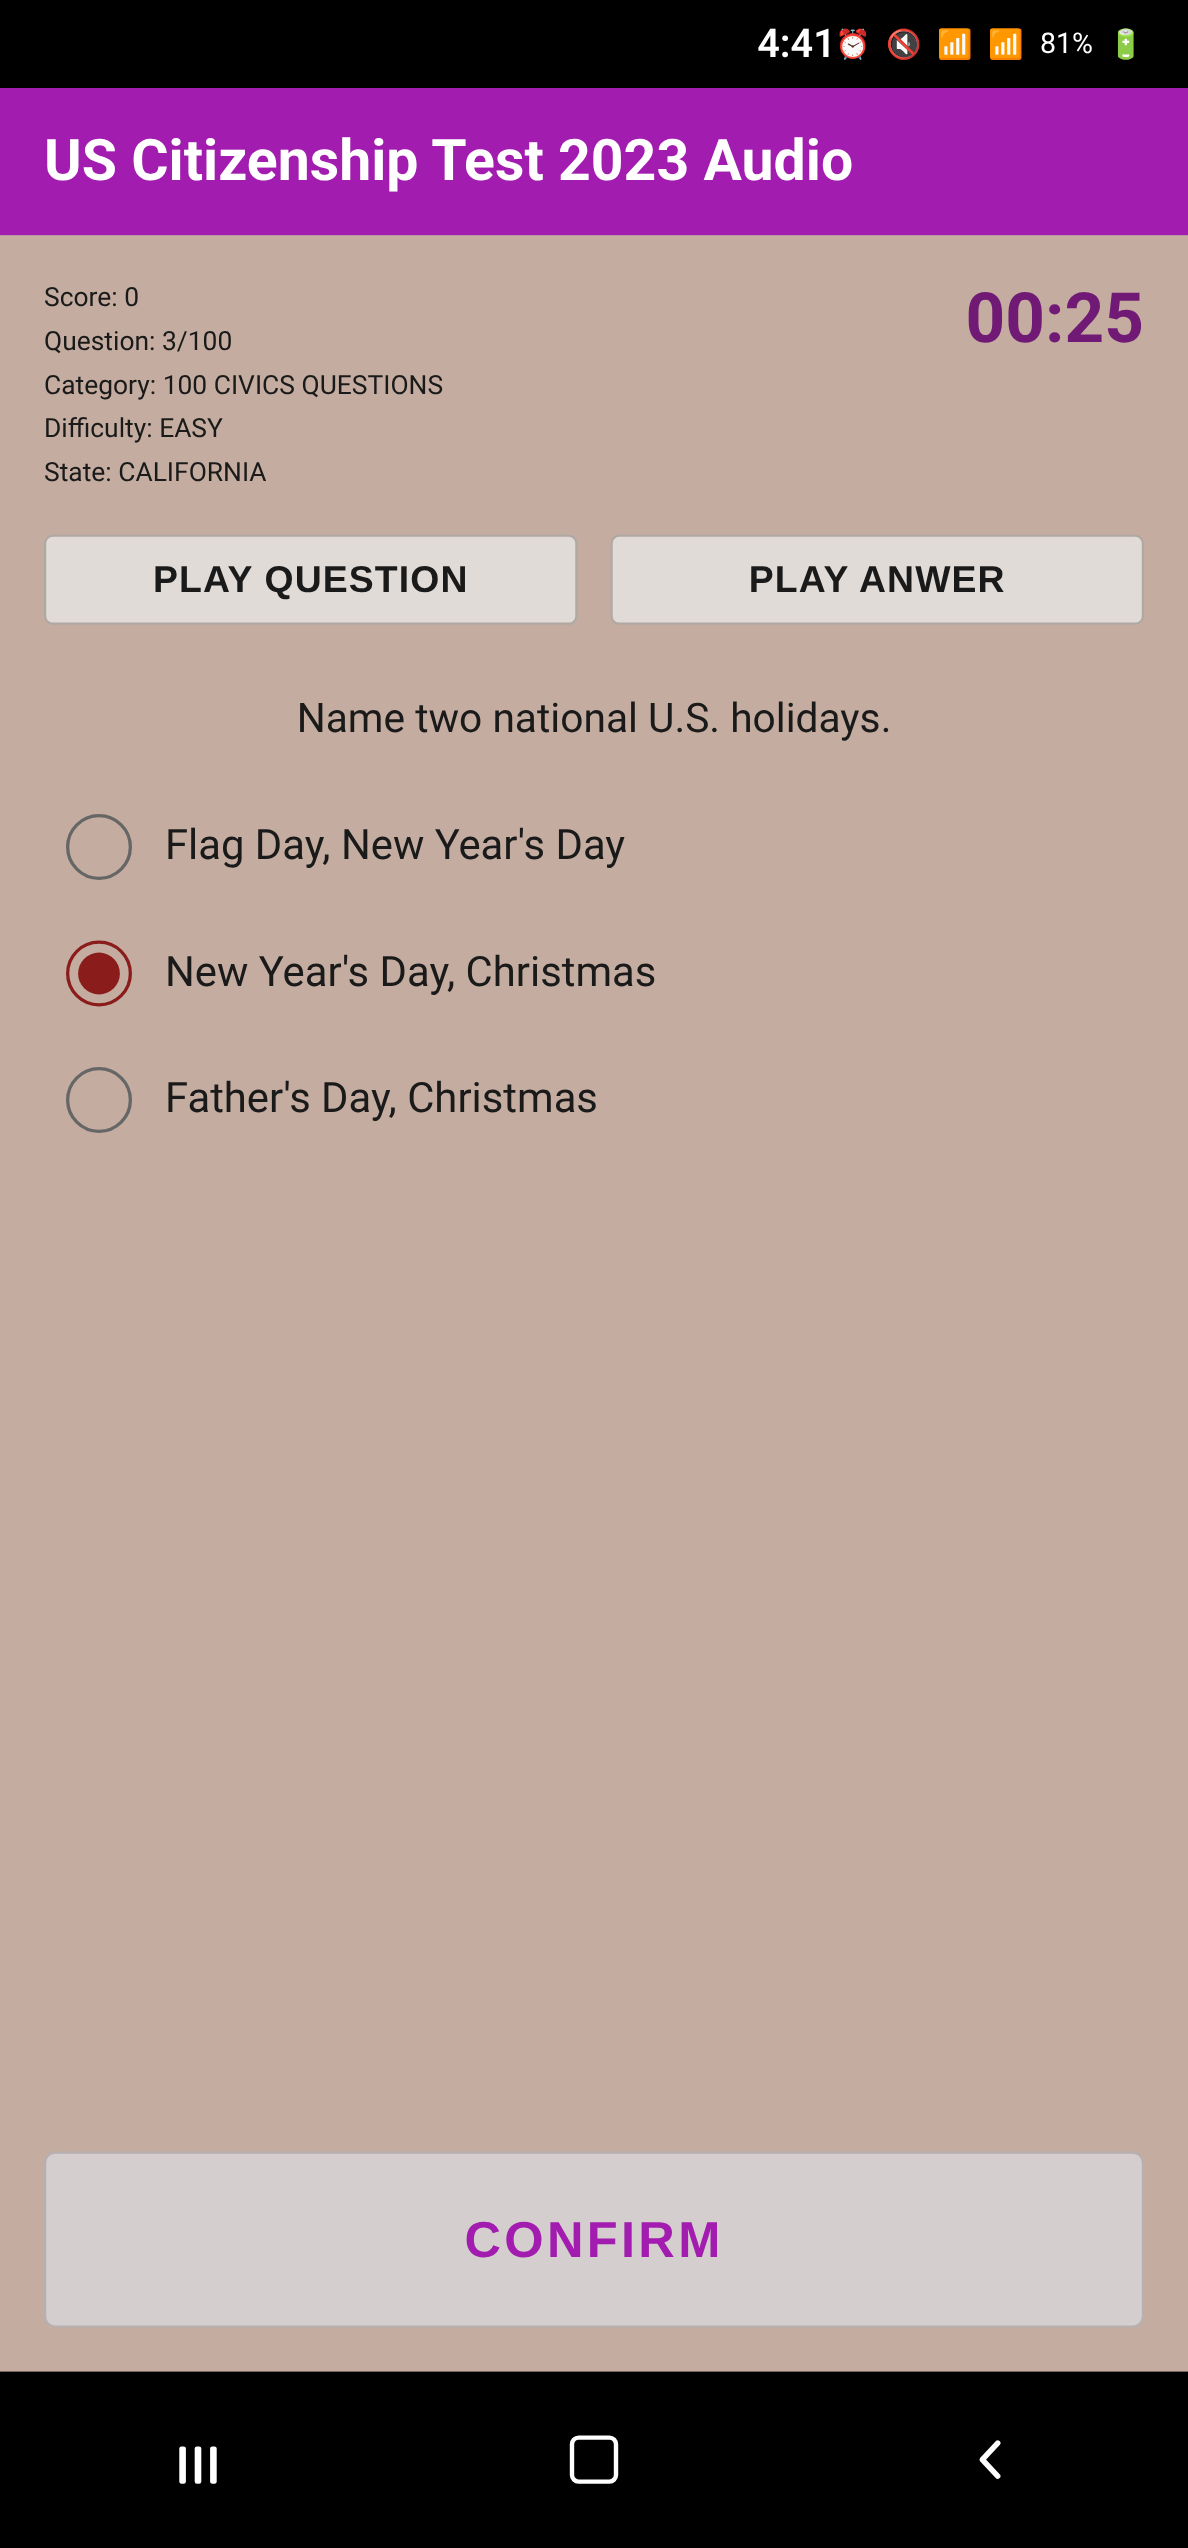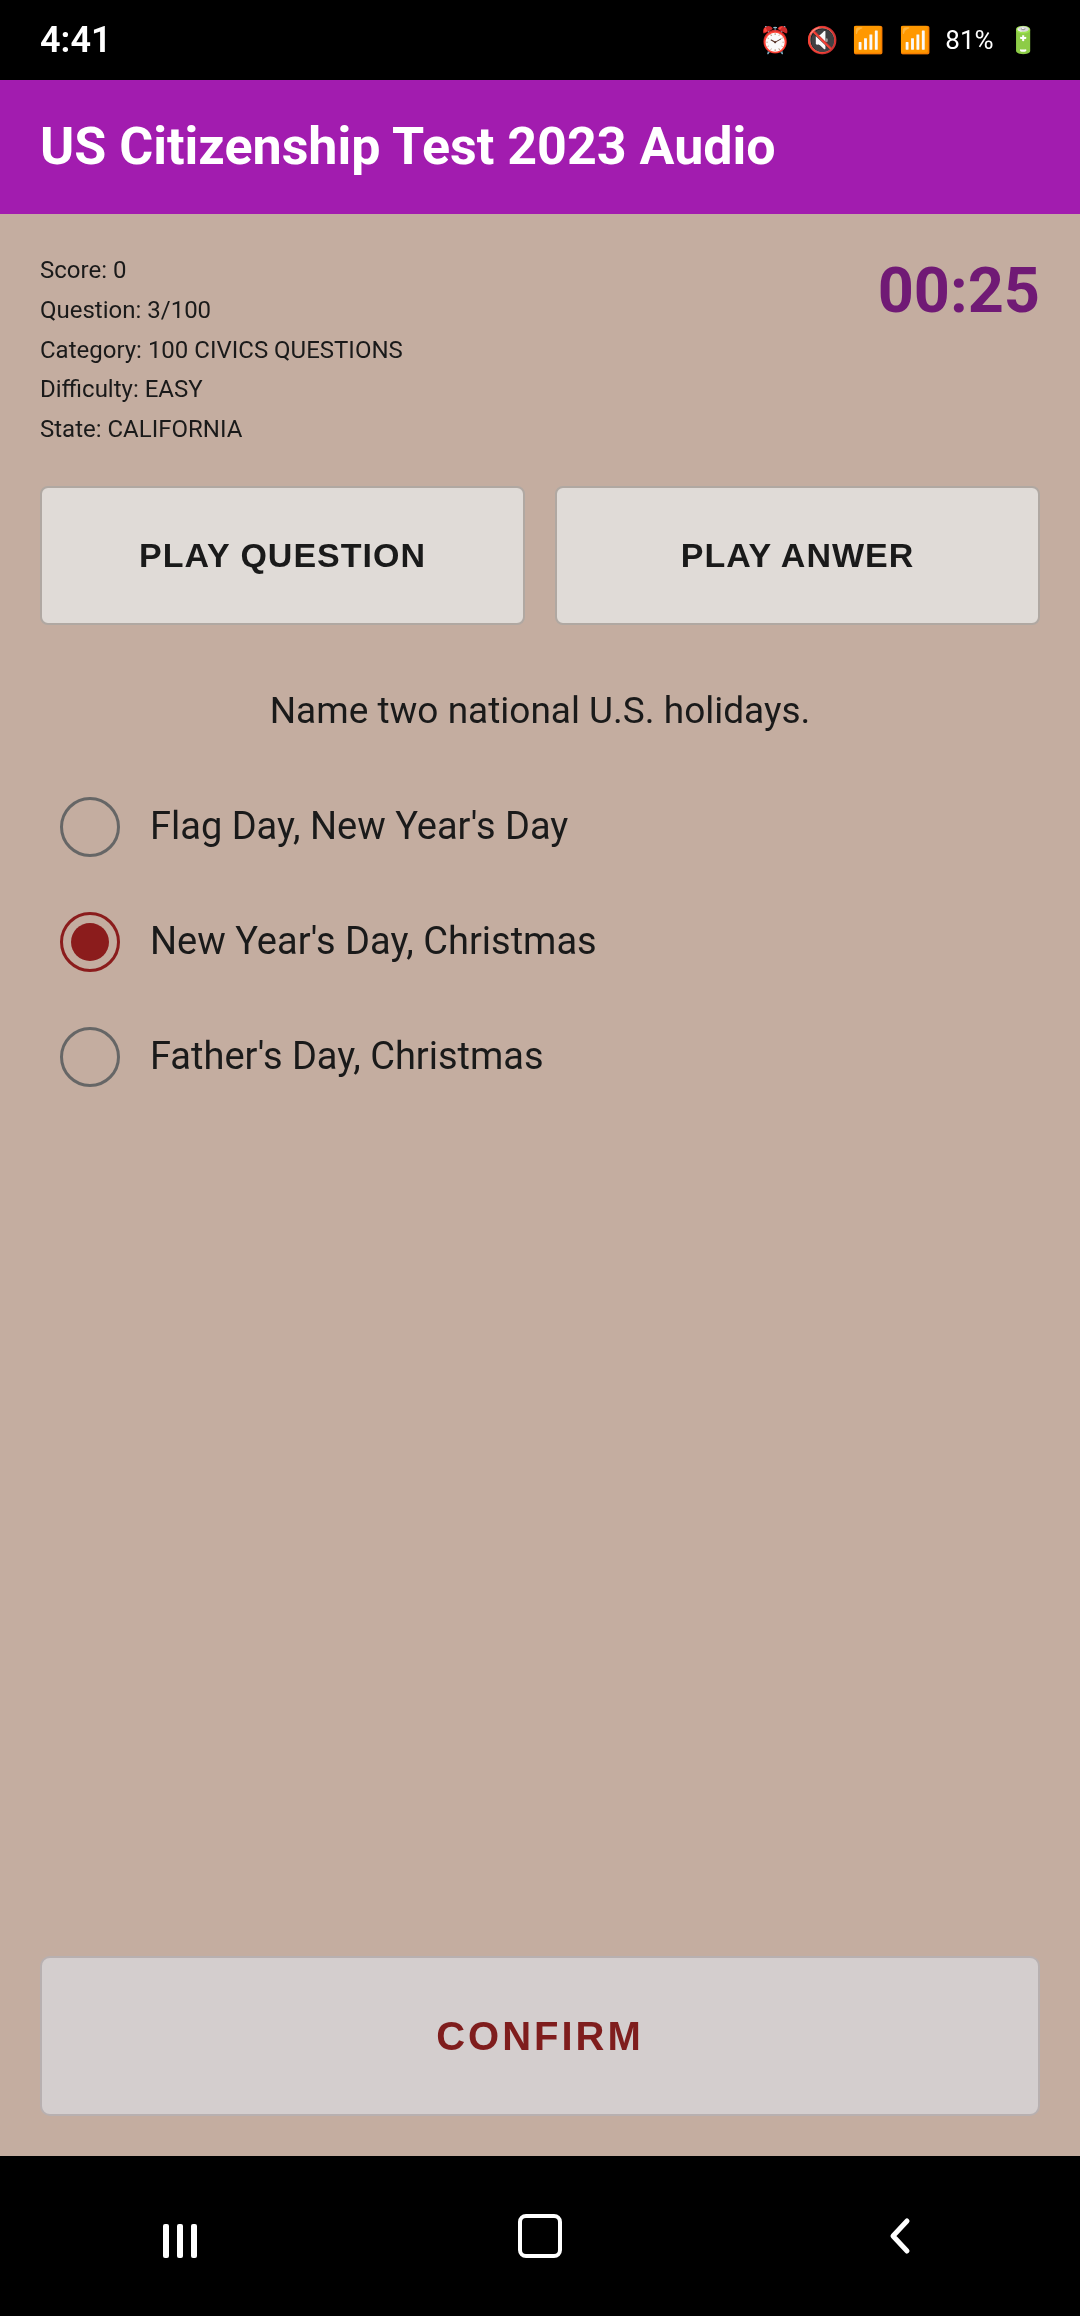--- a/index.html
+++ b/index.html
@@ -15,21 +15,21 @@
       overflow: hidden;
     }
 
     
     .status-bar {
       width: 100%;
       height: 80px;
       background: #000;
       display: flex;
       align-items: center;
-      justify-content: space-between;
+      justify-content: flex-end;
       padding: 0 40px;
       flex-shrink: 0;
     }
     .status-time {
       color: #fff;
       font-size: 36px;
       font-weight: 600;
     }
     .status-icons {
       display: flex;
@@ -93,21 +93,21 @@
     }
 
     
     .buttons-row {
       display: flex;
       gap: 30px;
       margin-bottom: 60px;
     }
     .play-button {
       flex: 1;
-      height: 139px;
+      height: 82px;
       background: #e0dbd7;
       border: 2px solid #b0a8a2;
       border-radius: 8px;
       font-size: 34px;
       font-weight: bold;
       letter-spacing: 1px;
       color: #1a1a1a;
       cursor: pointer;
       text-transform: uppercase;
     }
@@ -172,24 +172,24 @@
     .confirm-area {
       padding: 0 40px 40px 40px;
       flex-shrink: 0;
     }
     .confirm-button {
       width: 100%;
       height: 160px;
       background: #d4cece;
       border: 2px solid #b8b0b0;
       border-radius: 10px;
-      font-size: 40px;
+      font-size: 46px;
       font-weight: bold;
       letter-spacing: 3px;
-      color: #7f1d1d;
+      color: #a21caf;
       cursor: pointer;
       text-transform: uppercase;
     }
 
     
     .nav-bar {
       width: 100%;
       height: 160px;
       background: #000;
       display: flex;

